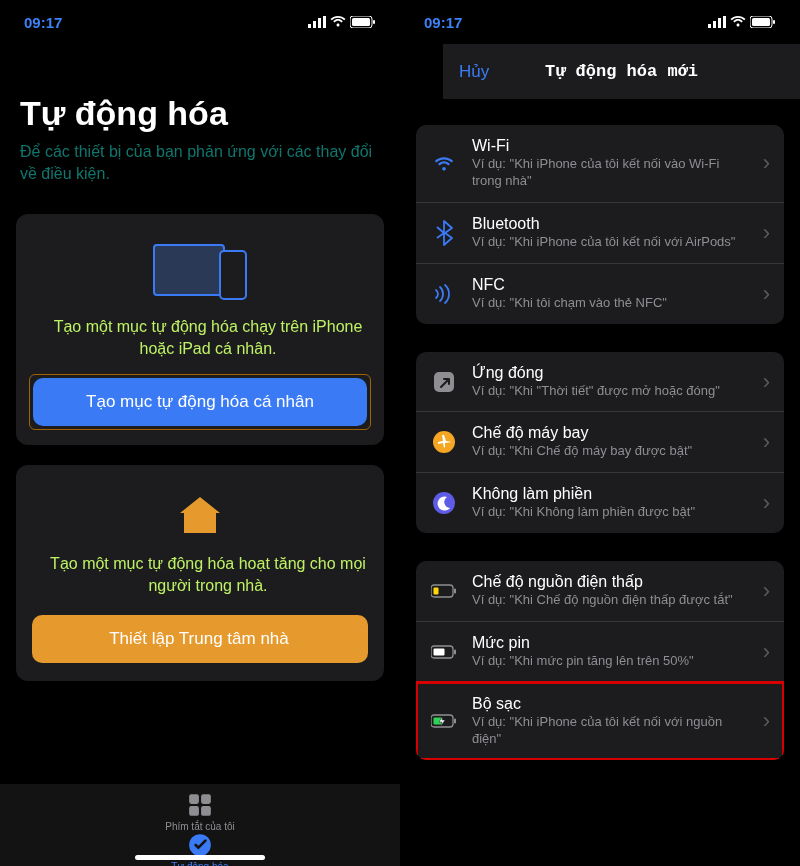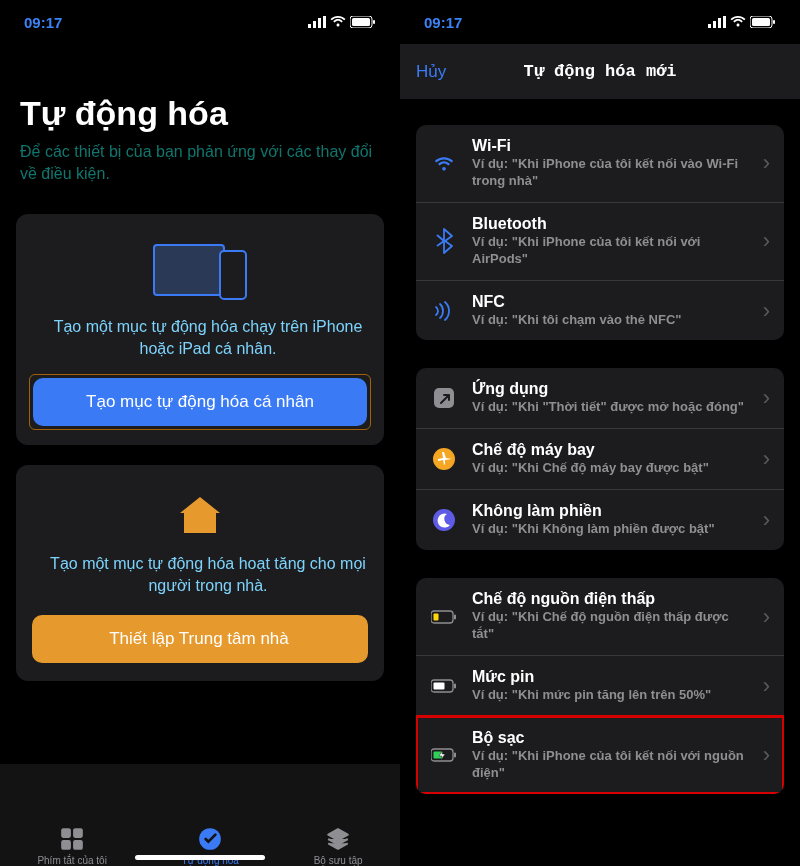--- a/index.html
+++ b/index.html
@@ -53,21 +53,21 @@
     background: #1c1c1e;
     border-radius: 12px;
     margin: 0 16px 20px 16px;
     padding: 20px 16px 18px 16px;
     display: flex;
     flex-direction: column;
     align-items: center;
     text-align: center;
   }
   .card-desc {
-    color: #7dd3fc;
+    color: #bef264;
     font-size: 16px;
     line-height: 1.35;
     margin: 14px 0 18px 16px;
   }
   .btn {
     width: 100%;
     border: none;
     border-radius: 10px;
     padding: 14px;
     font-size: 17px;
@@ -113,26 +113,27 @@
   .home-icon {
     width: 50px;
     height: 48px;
     margin-top: 6px;
   }
   .tabbar {
     position: absolute;
     bottom: 0;
     left: 0;
     right: 0;
-    height: 102px;
+    height: 82px;
     background: #131313;
     display: flex;
     justify-content: space-around;
-    align-items: flex-end;
+    align-items: center;
     padding-top: 8px;
+    flex-direction: column;
   }
   .tab {
     display: flex;
     flex-direction: column;
     align-items: center;
     gap: 3px;
     color: #8e8e93;
     font-size: 10px;
   }
   .tab.active { color: #3a7bf5; }
@@ -147,20 +148,21 @@
     background: #fff;
     border-radius: 3px;
   }
   
   .nav-header {
     background: #1c1c1e;
     display: flex;
     align-items: center;
     padding: 18px 20px;
     position: relative;
+    margin-left: 43px;
   }
   .nav-cancel {
     color: #3a7bf5;
     font-size: 17px;
     position: absolute;
     left: 16px;
   }
   .nav-title {
     color: #fff;
     font-size: 17px;
@@ -183,21 +185,21 @@
   }
   .list-item + .list-item { border-top: 0.5px solid #38383a; }
   .item-icon {
     width: 28px;
     height: 28px;
     display: flex;
     align-items: center;
     justify-content: center;
     flex-shrink: 0;
   }
-  .item-text { flex: 1; min-width: 0; font-weight: bold; }
+  .item-text { flex: 1; min-width: 0; }
   .item-title {
     color: #fff;
     font-size: 16px;
   }
   .item-sub {
     color: #8e8e93;
     font-size: 13px;
     line-height: 1.3;
     margin-top: 1px;
   }
@@ -361,21 +363,21 @@
 
     <div class="list">
       <div class="list-item">
         <div class="item-icon">
           <svg width="22" height="22" viewBox="0 0 22 22">
                 <rect x="1" y="1" width="20" height="20" rx="5" fill="#8e8e93"></rect>
                 <path d="M8 16L16 8M16 8h-5M16 8v5" stroke="#1c1c1e" stroke-width="2" stroke-linecap="round"></path>
               </svg>
         </div>
         <div class="item-text">
-          <div class="item-title">Ứng dụng</div>
+          <div class="item-title">Ứng đóng</div>
           <div class="item-sub">Ví dụ: "Khi "Thời tiết" được mở hoặc đóng"</div>
         </div>
         <span class="chevron">›</span>
       </div>
       <div class="list-item">
         <div class="item-icon">
           <svg width="24" height="24" viewBox="0 0 24 24">
                 <circle cx="12" cy="12" r="11" fill="#f5a623"></circle>
                 <path d="M20 12l-6-1-2-6h-2l1 6-5 1v2l5-1 1 5 1-1v-4l7-1z" fill="#fff"></path>
               </svg>

